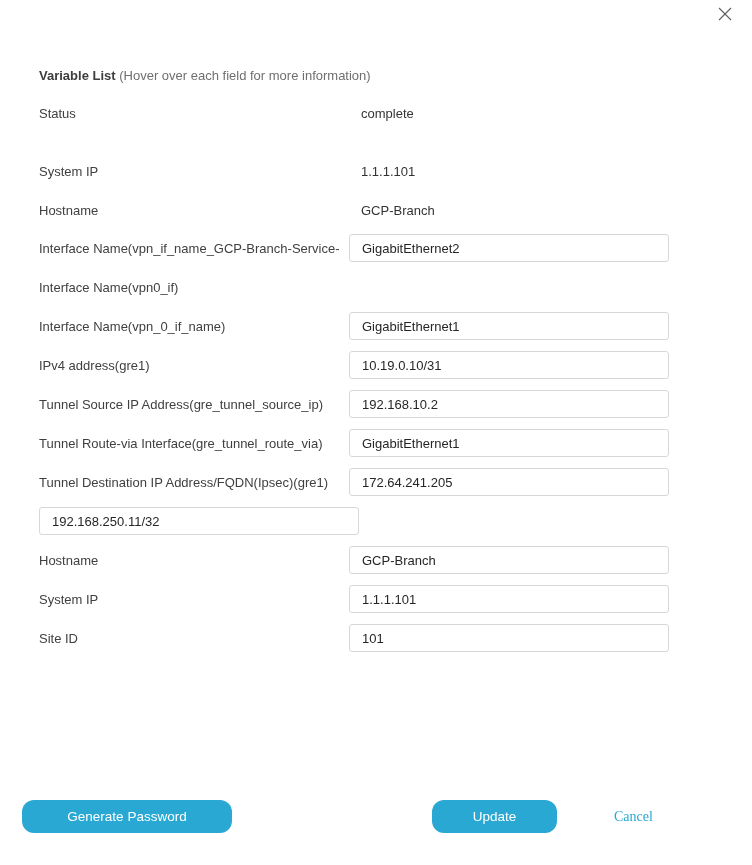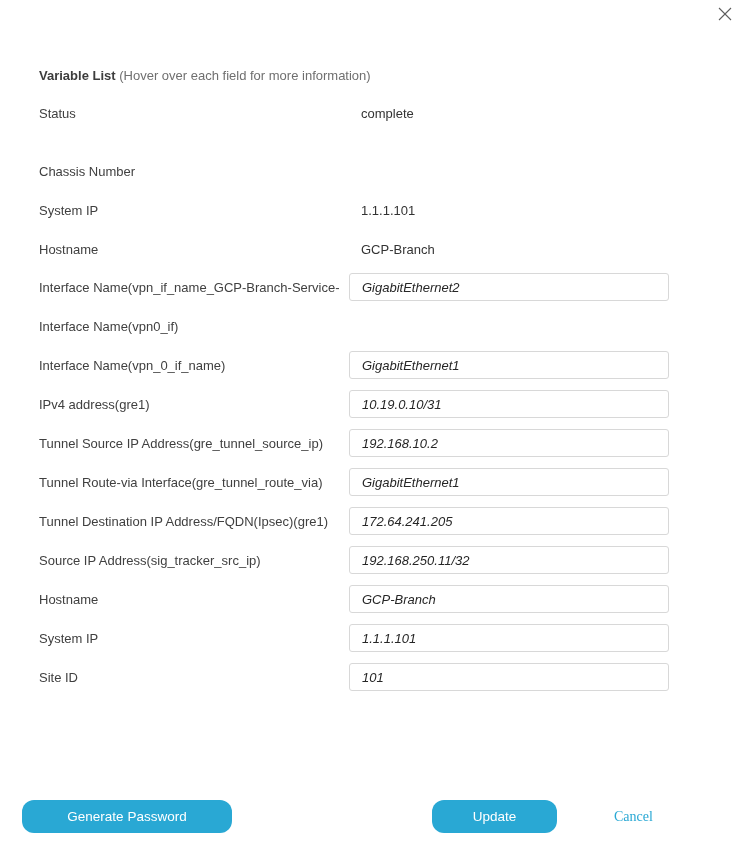--- a/index.html
+++ b/index.html
@@ -70,21 +70,20 @@
     width: 320px;
     height: 28px;
     border: 1px solid #d8d8d8;
     border-radius: 3px;
     padding: 12px 12px;
     font-family: "Liberation Sans", sans-serif;
     font-size: 13px;
     color: #262626;
     outline: none;
     background: #ffffff;
-    font-style: italic;
   }
   .footer {
     position: absolute;
     left: 0;
     top: 800px;
     width: 752px;
     height: 33px;
   }
   .btn {
     position: absolute;
@@ -134,24 +133,20 @@
       <span class="head-hint"> (Hover over each field for more information)</span>
     </div>
 
     <div class="rows">
 
       <div class="row static-row after-status">
         <div class="field-label">Status</div>
         <div class="field-value">complete</div>
       </div>
 
-      <div class="row static-row">
-        <div class="field-label">Chassis Number</div>
-        <div class="field-value"></div>
-      </div>
 
       <div class="row static-row">
         <div class="field-label">System IP</div>
         <div class="field-value">1.1.1.101</div>
       </div>
 
       <div class="row static-row before-inputs">
         <div class="field-label">Hostname</div>
         <div class="field-value">GCP-Branch</div>
       </div>
@@ -184,21 +179,20 @@
         <div class="field-label">Tunnel Route-via Interface(gre_tunnel_route_via)</div>
         <input class="field-input" type="text" value="GigabitEthernet1" style="">
       </div>
 
       <div class="row input-row">
         <div class="field-label">Tunnel Destination IP Address/FQDN(Ipsec)(gre1)</div>
         <input class="field-input" type="text" value="172.64.241.205" style="">
       </div>
 
       <div class="row input-row">
-        <div class="field-label">Source IP Address(sig_tracker_src_ip)</div>
         <input class="field-input" type="text" value="192.168.250.11/32" style="">
       </div>
 
       <div class="row input-row">
         <div class="field-label">Hostname</div>
         <input class="field-input" type="text" value="GCP-Branch" style="">
       </div>
 
       <div class="row input-row">
         <div class="field-label">System IP</div>

